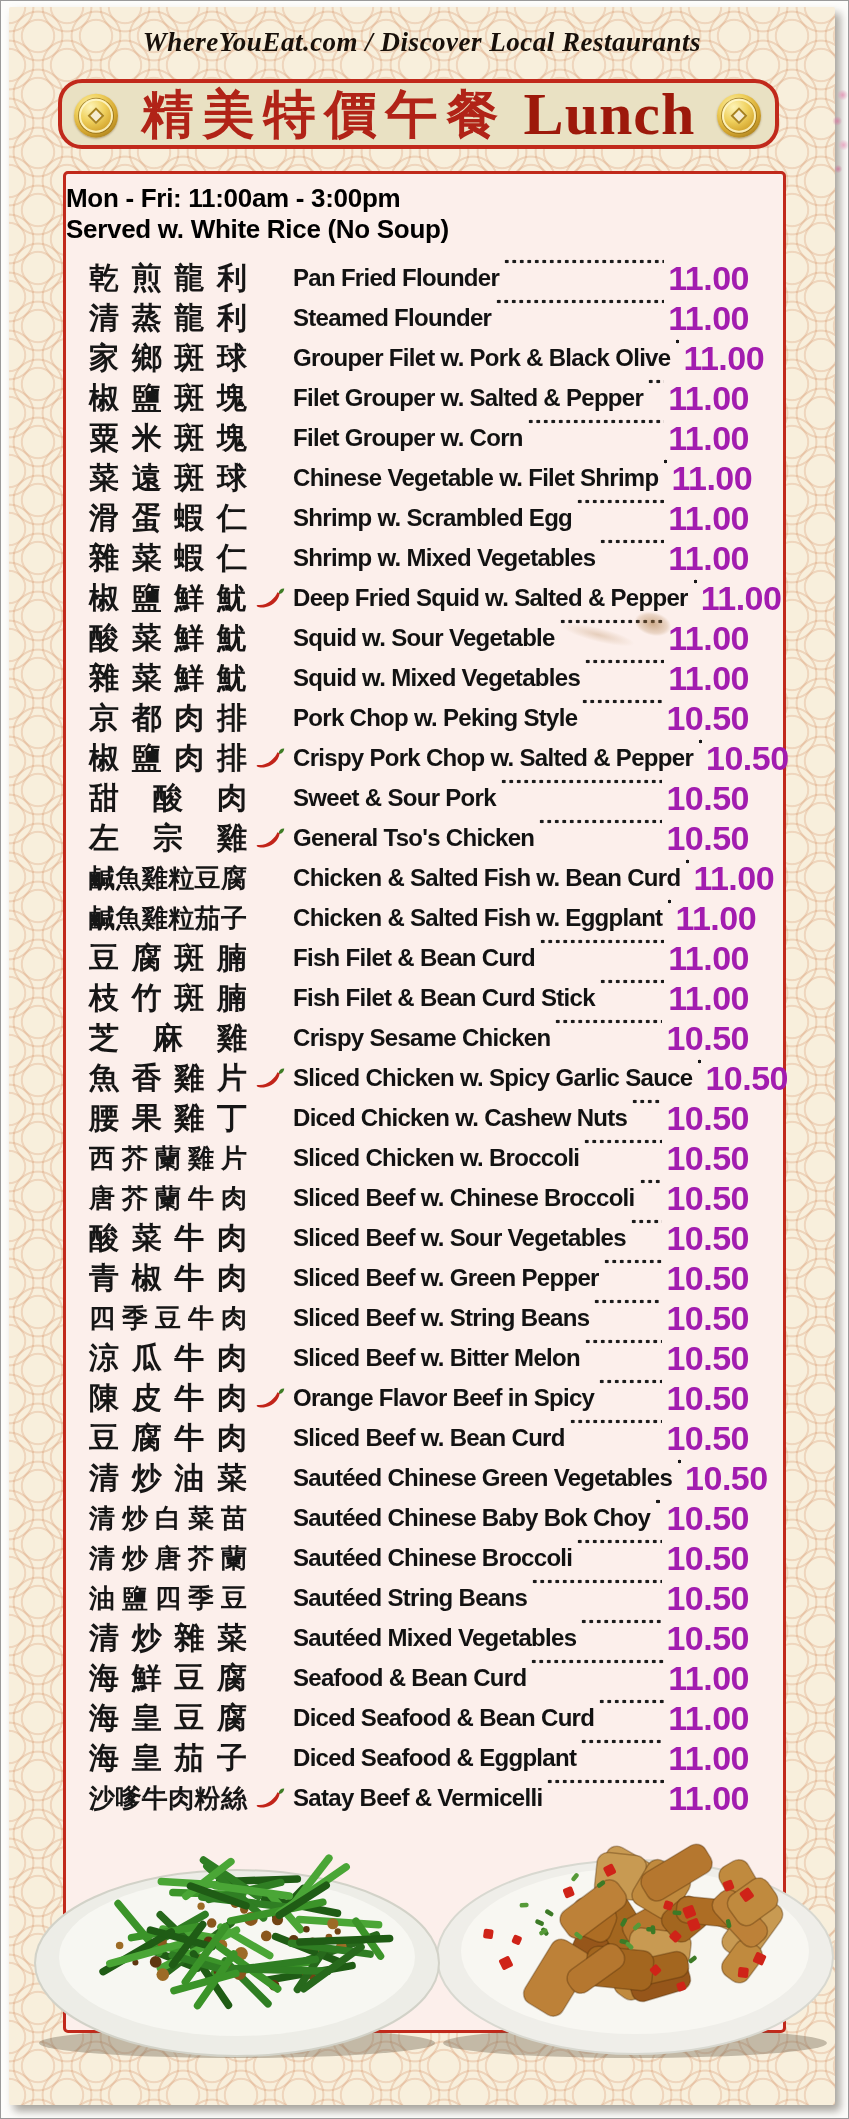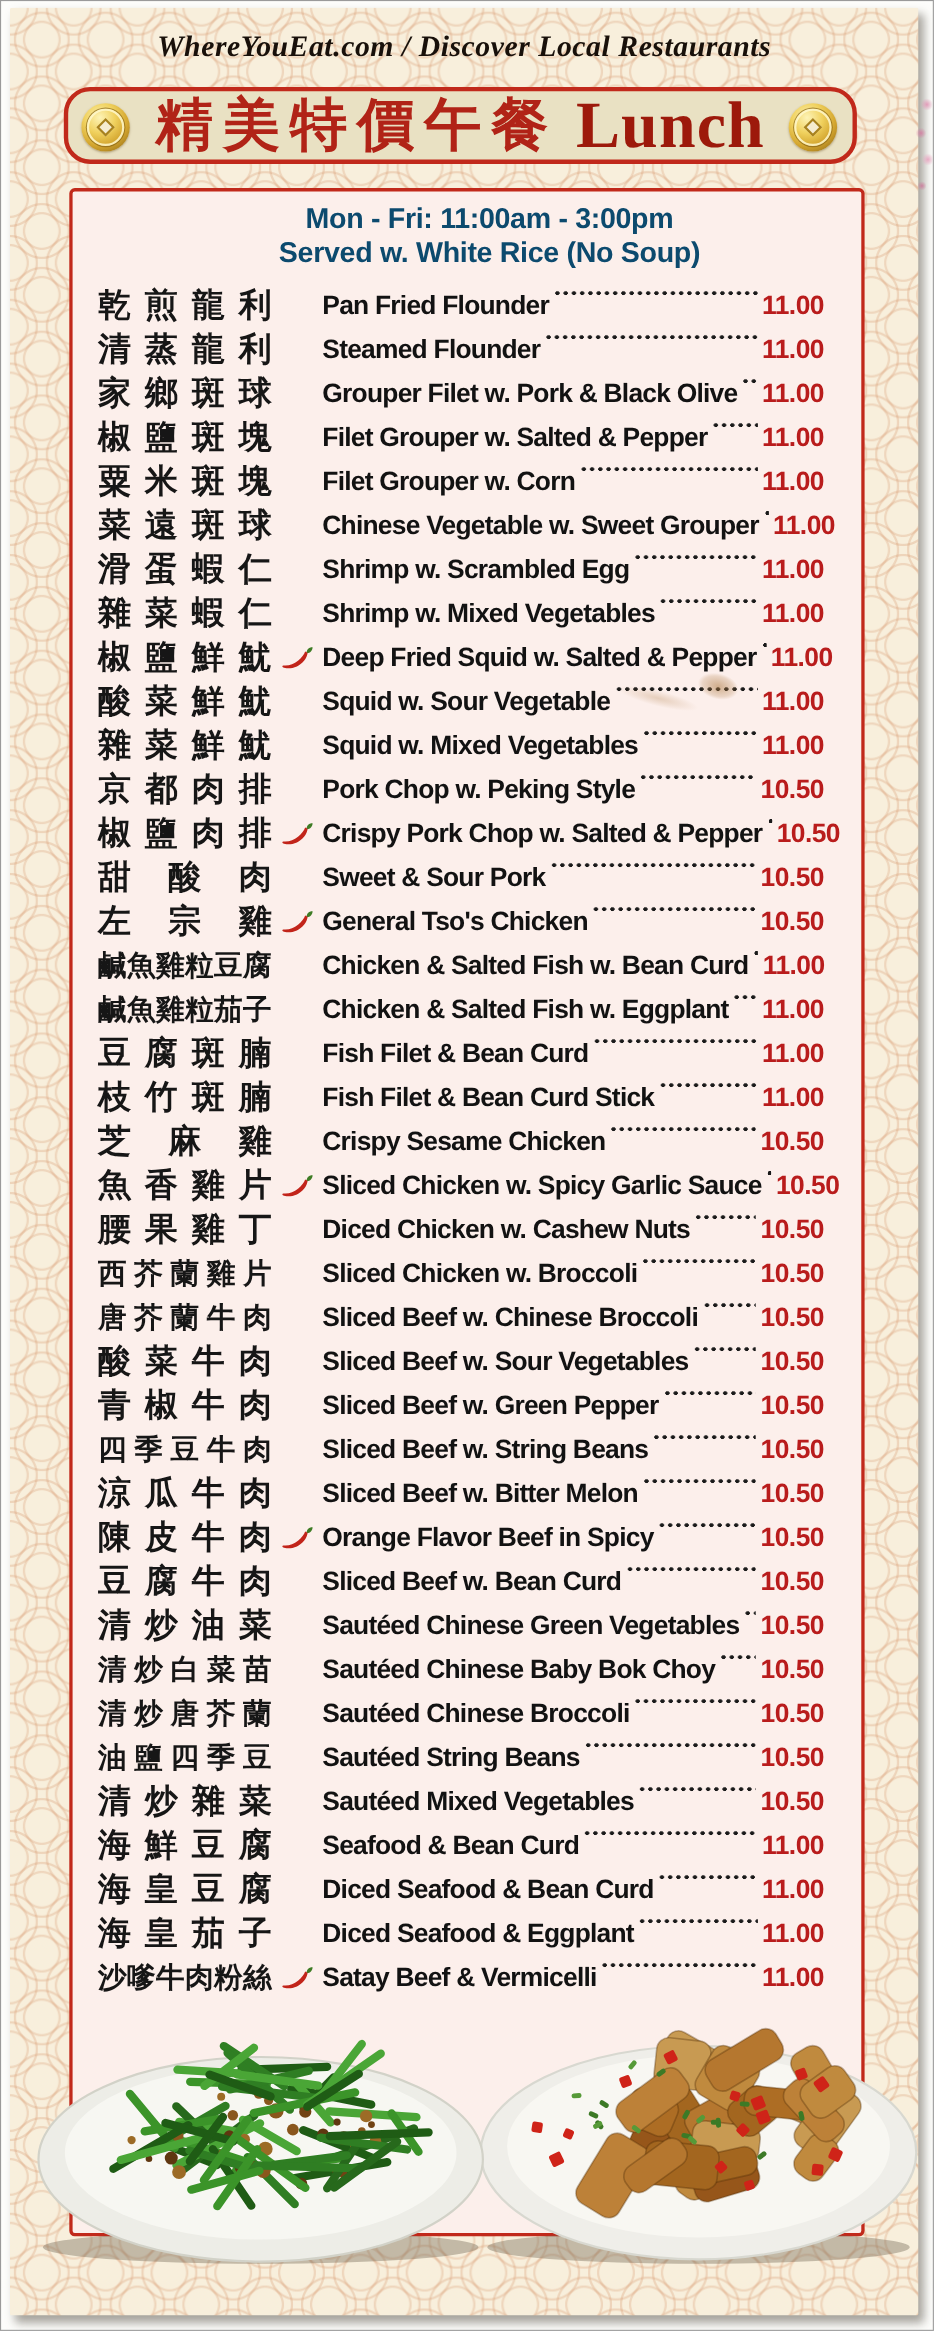--- a/index.html
+++ b/index.html
@@ -54,21 +54,21 @@
   }
   .banner-title-en{
     font-family:"Liberation Serif",serif;font-weight:700;font-size:60px;
     color:#9d190b;line-height:1;margin-left:16px;letter-spacing:1px;
   }
   
   .panel{
     position:absolute;left:62px;top:170px;width:723px;height:1862px;box-sizing:border-box;
     background:#fcefeb;border:3px solid #c1291b;border-radius:5px;z-index:2;
   }
-  .schedule{ text-align:center;margin-top:9px;color:#0c4a6e;padding-left:41px; }
+  .schedule{ text-align:left;margin-top:9px;color:#000000; }
   .schedule div{
     font-size:26px;font-weight:700;line-height:31px;letter-spacing:-.3px;
   }
   .menu-list{
     position:absolute;left:23px;top:84px;right:34px;
   }
   .row{display:flex;align-items:center;height:40px;}
   .zh{
     width:158px;flex:none;display:flex;justify-content:space-between;align-items:center;
     font-family:"DejaVu Sans","Liberation Sans",sans-serif;
@@ -78,21 +78,21 @@
   .chili{width:46px;flex:none;display:flex;justify-content:center;align-items:center;}
   .en{flex:1;min-width:0;display:flex;align-items:center;}
   .en .label{
     font-size:24px;font-weight:700;color:#121212;letter-spacing:-.7px;white-space:nowrap;
   }
   .dots{
     flex:1;min-width:5px;height:5px;margin:0 4px;align-self:baseline;
     background-image:radial-gradient(circle, #1a1a1a 1.7px, transparent 2.1px);
     background-size:7.5px 5px;background-repeat:repeat-x;background-position:left center;
   }
-  .price{font-size:24px;font-weight:700;color:#b91c1c;letter-spacing:-.5px;}
+  .price{font-size:34px;font-weight:700;color:#a21caf;letter-spacing:-.5px;}
   
   .stain{
     position:absolute;left:552px;top:592px;width:140px;height:70px;z-index:6;pointer-events:none;
     background:
       radial-gradient(ellipse 24px 15px at 70% 34%, rgba(172,120,64,.55), rgba(172,120,64,.22) 60%, transparent 78%),
       radial-gradient(ellipse 52px 10px at 34% 68%, rgba(172,120,64,.28), transparent 72%);
     transform:rotate(14deg);
   }
   
   .blossom{
@@ -201,21 +201,21 @@
         </div>
         <div class="row">
           <div class="zh">
             <span>菜</span>
             <span>遠</span>
             <span>斑</span>
             <span>球</span>
           </div>
           <div class="chili"></div>
           <div class="en">
-            <span class="label">Chinese Vegetable w. Sweet Grouper</span>
+            <span class="label">Chinese Vegetable w. Filet Shrimp</span>
             <span class="dots"></span>
             <span class="price">11.00</span>
           </div>
         </div>
         <div class="row">
           <div class="zh">
             <span>滑</span>
             <span>蛋</span>
             <span>蝦</span>
             <span>仁</span>

